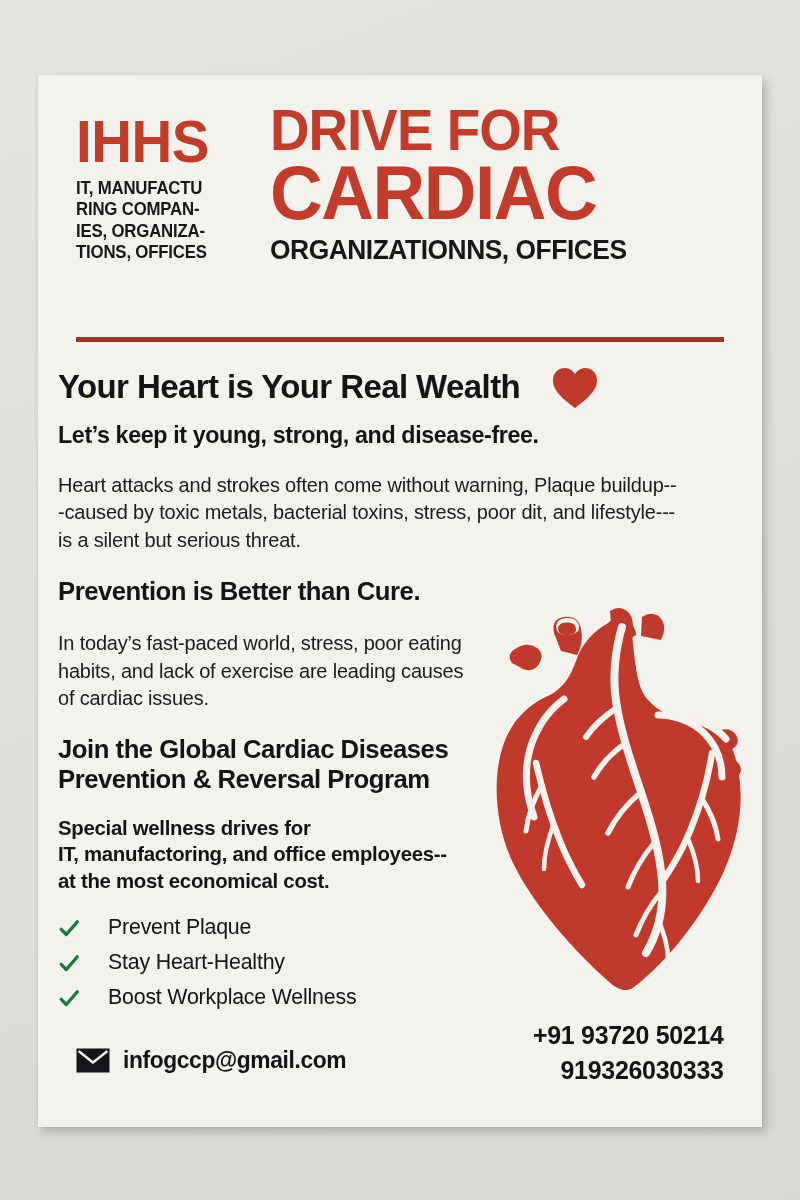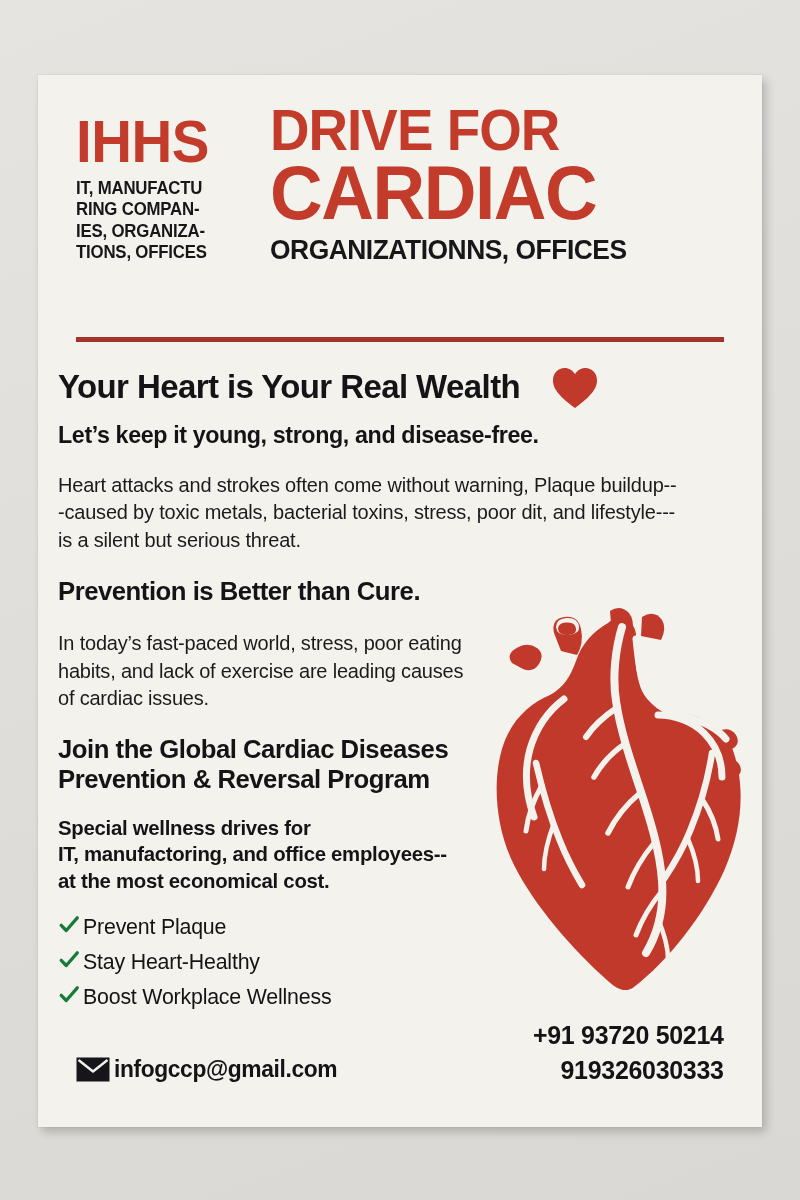--- a/index.html
+++ b/index.html
@@ -185,22 +185,22 @@
   }
   .pitch div { white-space: nowrap; }
 
   .benefits {
     margin-top: 20px;
     list-style: none;
     padding: 0;
   }
   .benefit {
     display: flex;
-    align-items: flex-start;
-    gap: 3px;
+    align-items: flex-end;
+    gap: 28px;
     margin-bottom: 9px;
   }
   .check {
     flex: none;
     width: 22px;
     height: 22px;
     display: block;
   }
   .benefit-label {
     color: #141417;
@@ -217,22 +217,22 @@
     left: 38px;
     bottom: 40px;
     width: 648px;
     display: flex;
     align-items: flex-end;
     justify-content: space-between;
   }
   .email-row {
     display: flex;
     align-items: center;
-    gap: 4px;
-    margin-bottom: 4px;
+    gap: 13px;
+    margin-bottom: 13px;
   }
   .envelope { flex: none; display: block; }
   .email-text {
     color: #141417;
     font-size: 24px;
     font-weight: 700;
     letter-spacing: -0.4px;
     transform: scaleX(0.95);
     transform-origin: left center;
   }

